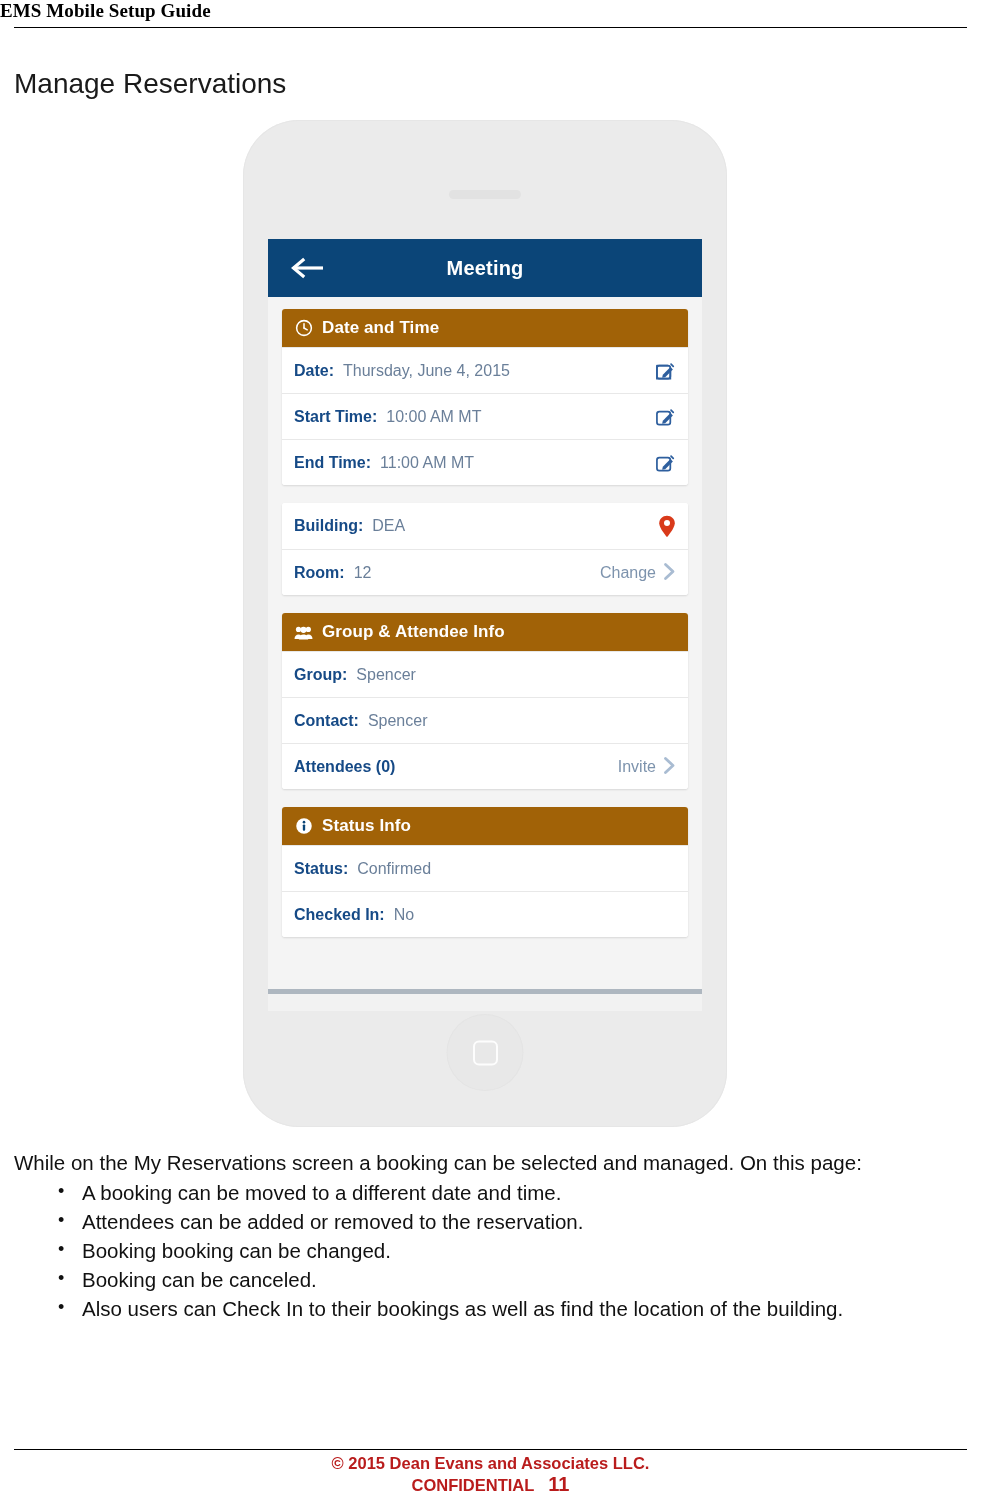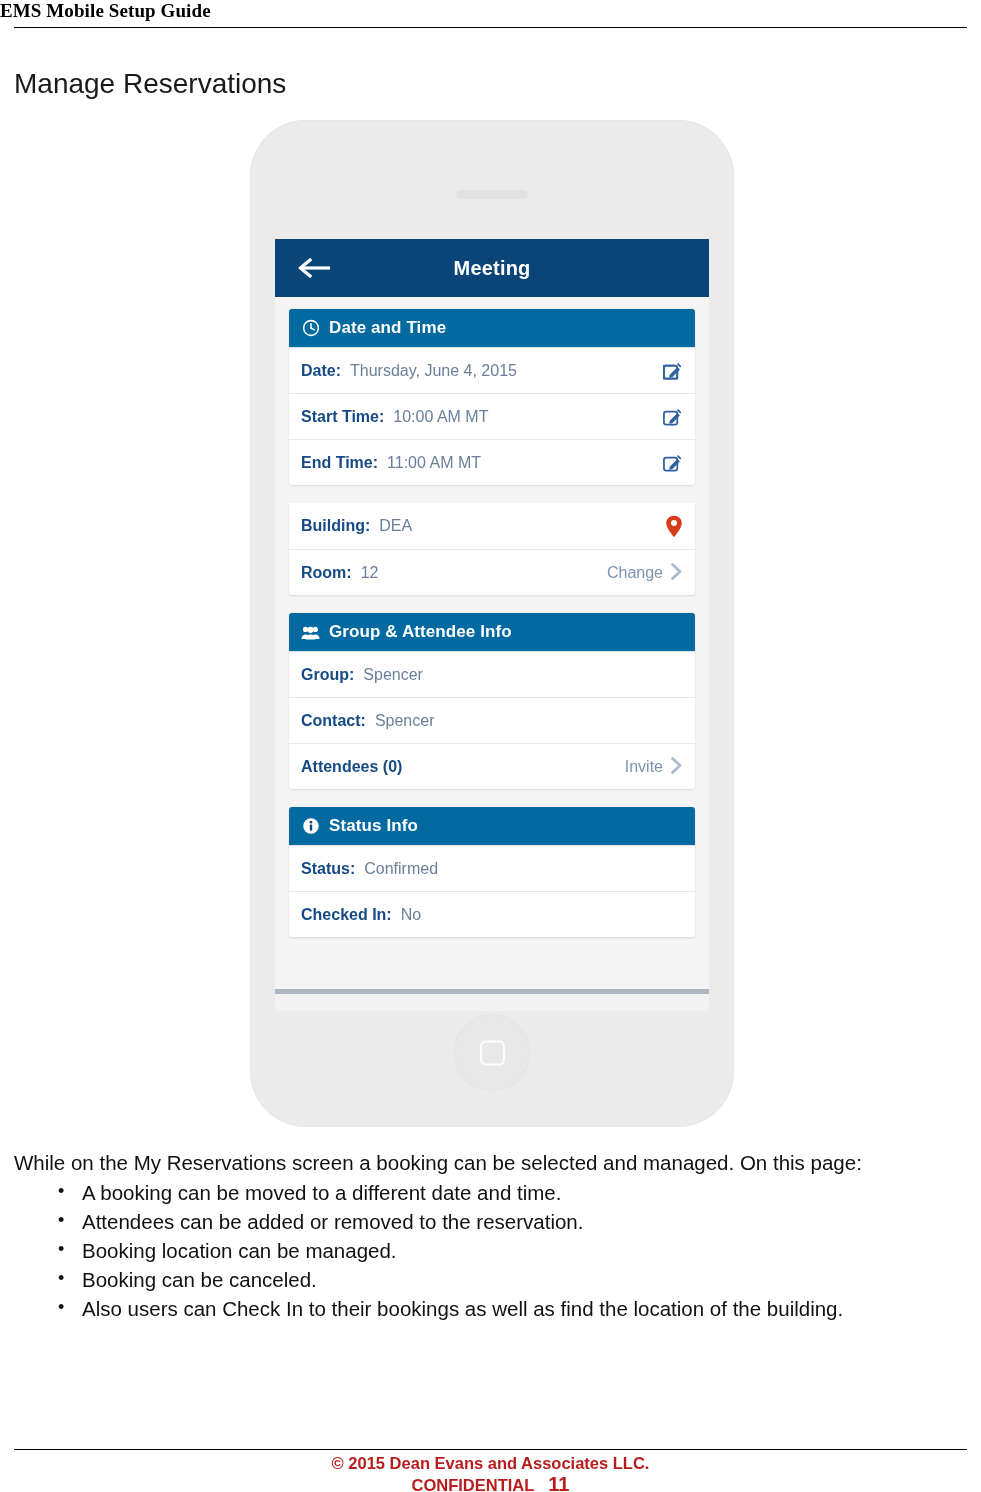--- a/index.html
+++ b/index.html
@@ -55,21 +55,21 @@
   
   .phone-wrap {
     position: absolute;
     top: 112px;
     left: 0;
     width: 981px;
     height: 1020px;
   }
   .phone {
     position: absolute;
-    left: 250px;
+    left: 243px;
     top: 8px;
     width: 484px;
     height: 1007px;
     background: #ebebeb;
     border-radius: 56px;
     box-shadow: inset 0 0 0 1px #e6e6e6;
   }
   .phone-speaker {
     position: absolute;
     top: 70px;
@@ -142,21 +142,21 @@
   }
 
   .card {
     background: #fff;
     border-radius: 3px;
     margin-bottom: 18px;
     box-shadow: 0 1px 2px rgba(0,0,0,0.12);
     overflow: hidden;
   }
   .card-header {
-    background: #0369a1;
+    background: #a16207;
     color: #fff;
     height: 38px;
     display: flex;
     align-items: center;
     padding: 8px 12px;
     gap: 9px;
     font-size: 17px;
     font-weight: 600;
     letter-spacing: 0.1px;
   }
@@ -454,21 +454,21 @@
       <div class="phone-home-sq"></div>
     </div>
   </div>
 </div>
 
 <div class="body-copy">
   <p class="intro">While on the My Reservations screen a booking can be selected and managed. On this page:</p>
   <ul class="bullets">
     <li>A booking can be moved to a different date and time.</li>
     <li>Attendees can be added or removed to the reservation.</li>
-    <li>Booking location can be managed.</li>
+    <li>Booking booking can be changed.</li>
     <li>Booking can be canceled.</li>
     <li>Also users can Check In to their bookings as well as find the location of the building.</li>
   </ul>
 </div>
 
 <div class="footer-rule"></div>
 <div class="footer">
   <div>© 2015 Dean Evans and Associates LLC.</div>
   <div class="footer-right">
     <span>CONFIDENTIAL</span>

